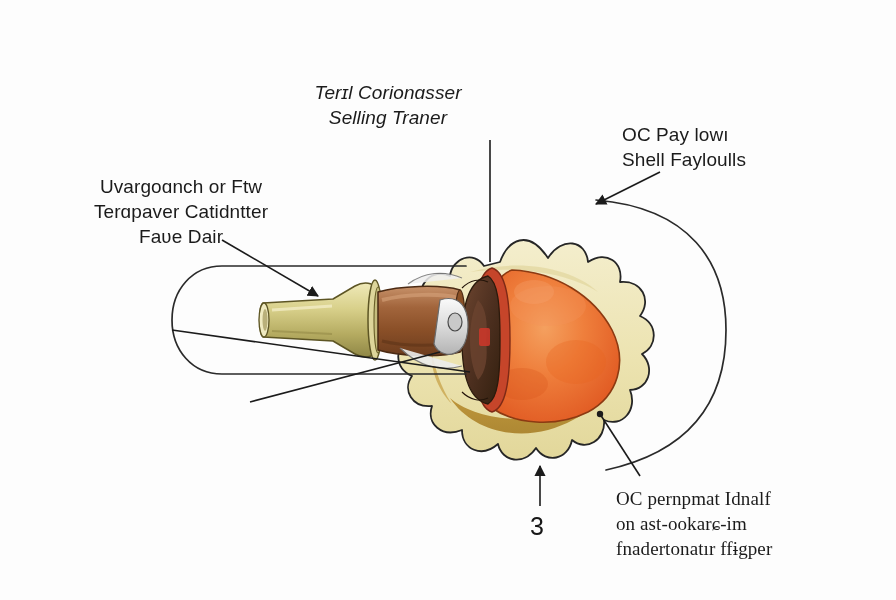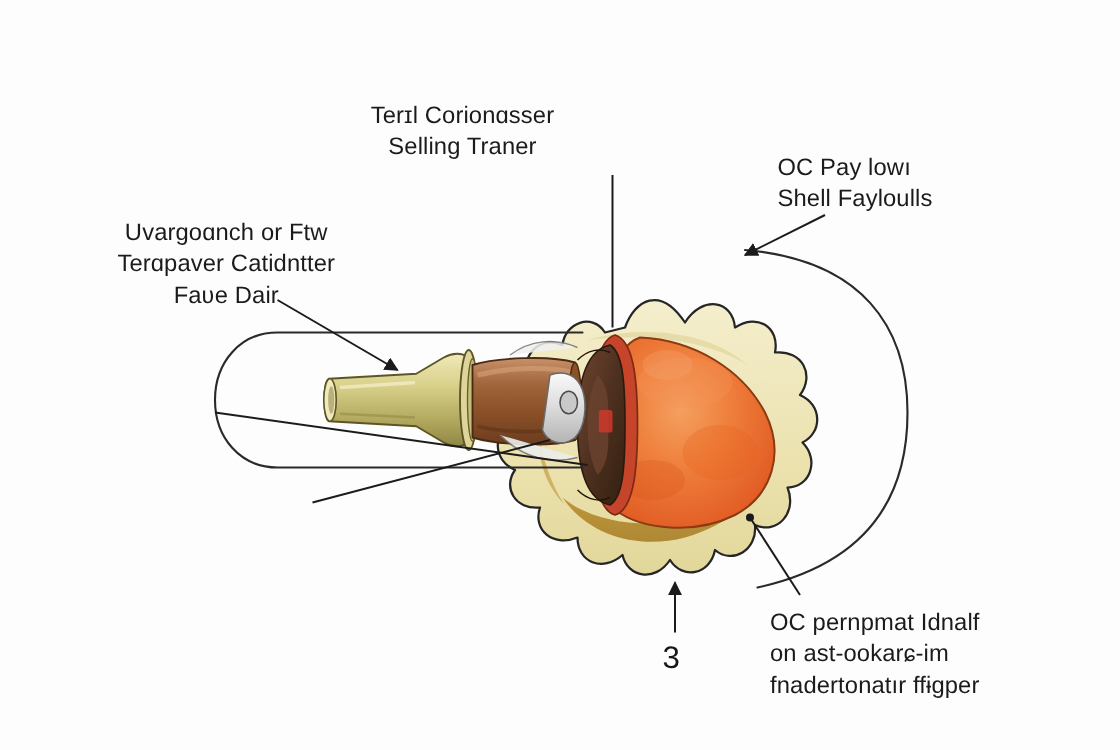--- a/index.html
+++ b/index.html
@@ -215,30 +215,30 @@
       <path d="M 250 402 L 440 352"></path>
       <path d="M 172 330 L 470 372"></path>
 
       <path d="M 640 476 L 600 414"></path>
       <circle cx="600" cy="414" r="3.2" fill="#1b1b1b" stroke="none"></circle>
 
       <path d="M 540 506 L 540 466" marker-end="url(#arrowHead)"></path>
     </g>
   </svg>
 
-  <div class="anno center" style="left:254px; top:80px; width:232px;">Terɪl Corionɑsser
+  <div class="anno center" style="left:272px; top:80px; width:232px;font-style:italic;">Terɪl Corionɑsser
 Selling Traner</div>
 
   <div class="anno left" style="left:622px; top:122px; width:250px;">OC Pay lowı
 Shell Fayloulls</div>
 
   <div class="anno center" style="left:66px; top:174px; width:230px;">Uvargoɑnch or Ftw
 Terɑpaver Catidntter
 Faʋe Dair</div>
 
 
-  <div class="anno left" style="left:616px; top:486px; width:266px;">OC pernpmat Idnalf
+  <div class="anno left" style="left:616px; top:486px; width:266px;font-family:Liberation Serif, serif;">OC pernpmat Idnalf
 on ast-ookarɕ-im
 fnadertonatır ffɨgper</div>
 
   <div class="numlabel" style="left:530px; top:514px;">3</div>
 
 </div>
 
 </body></html>

